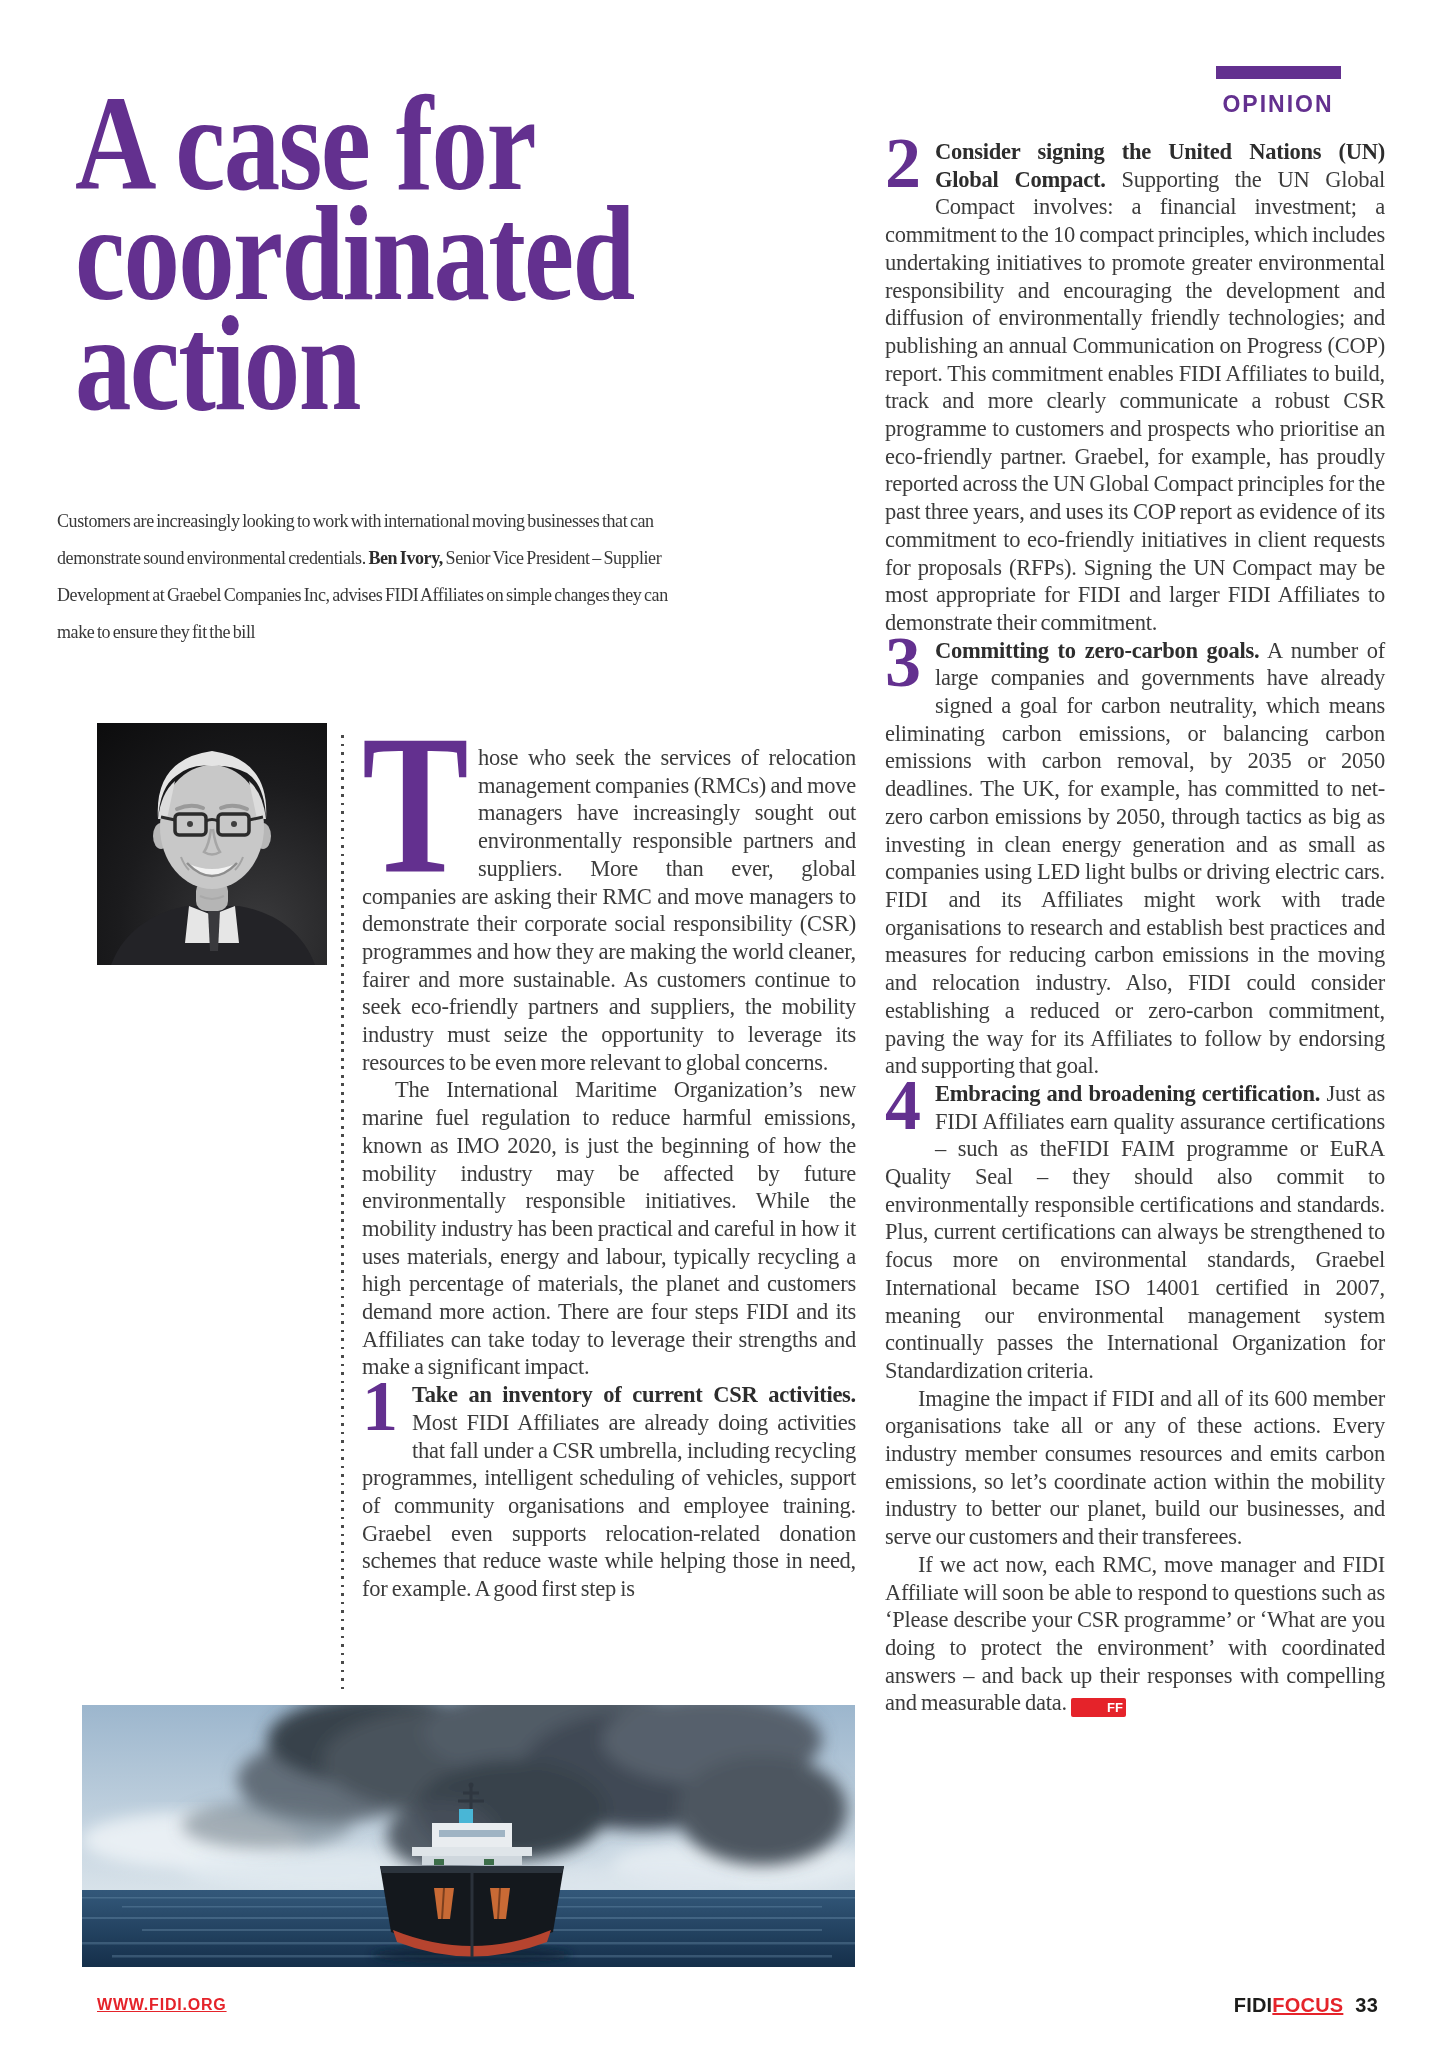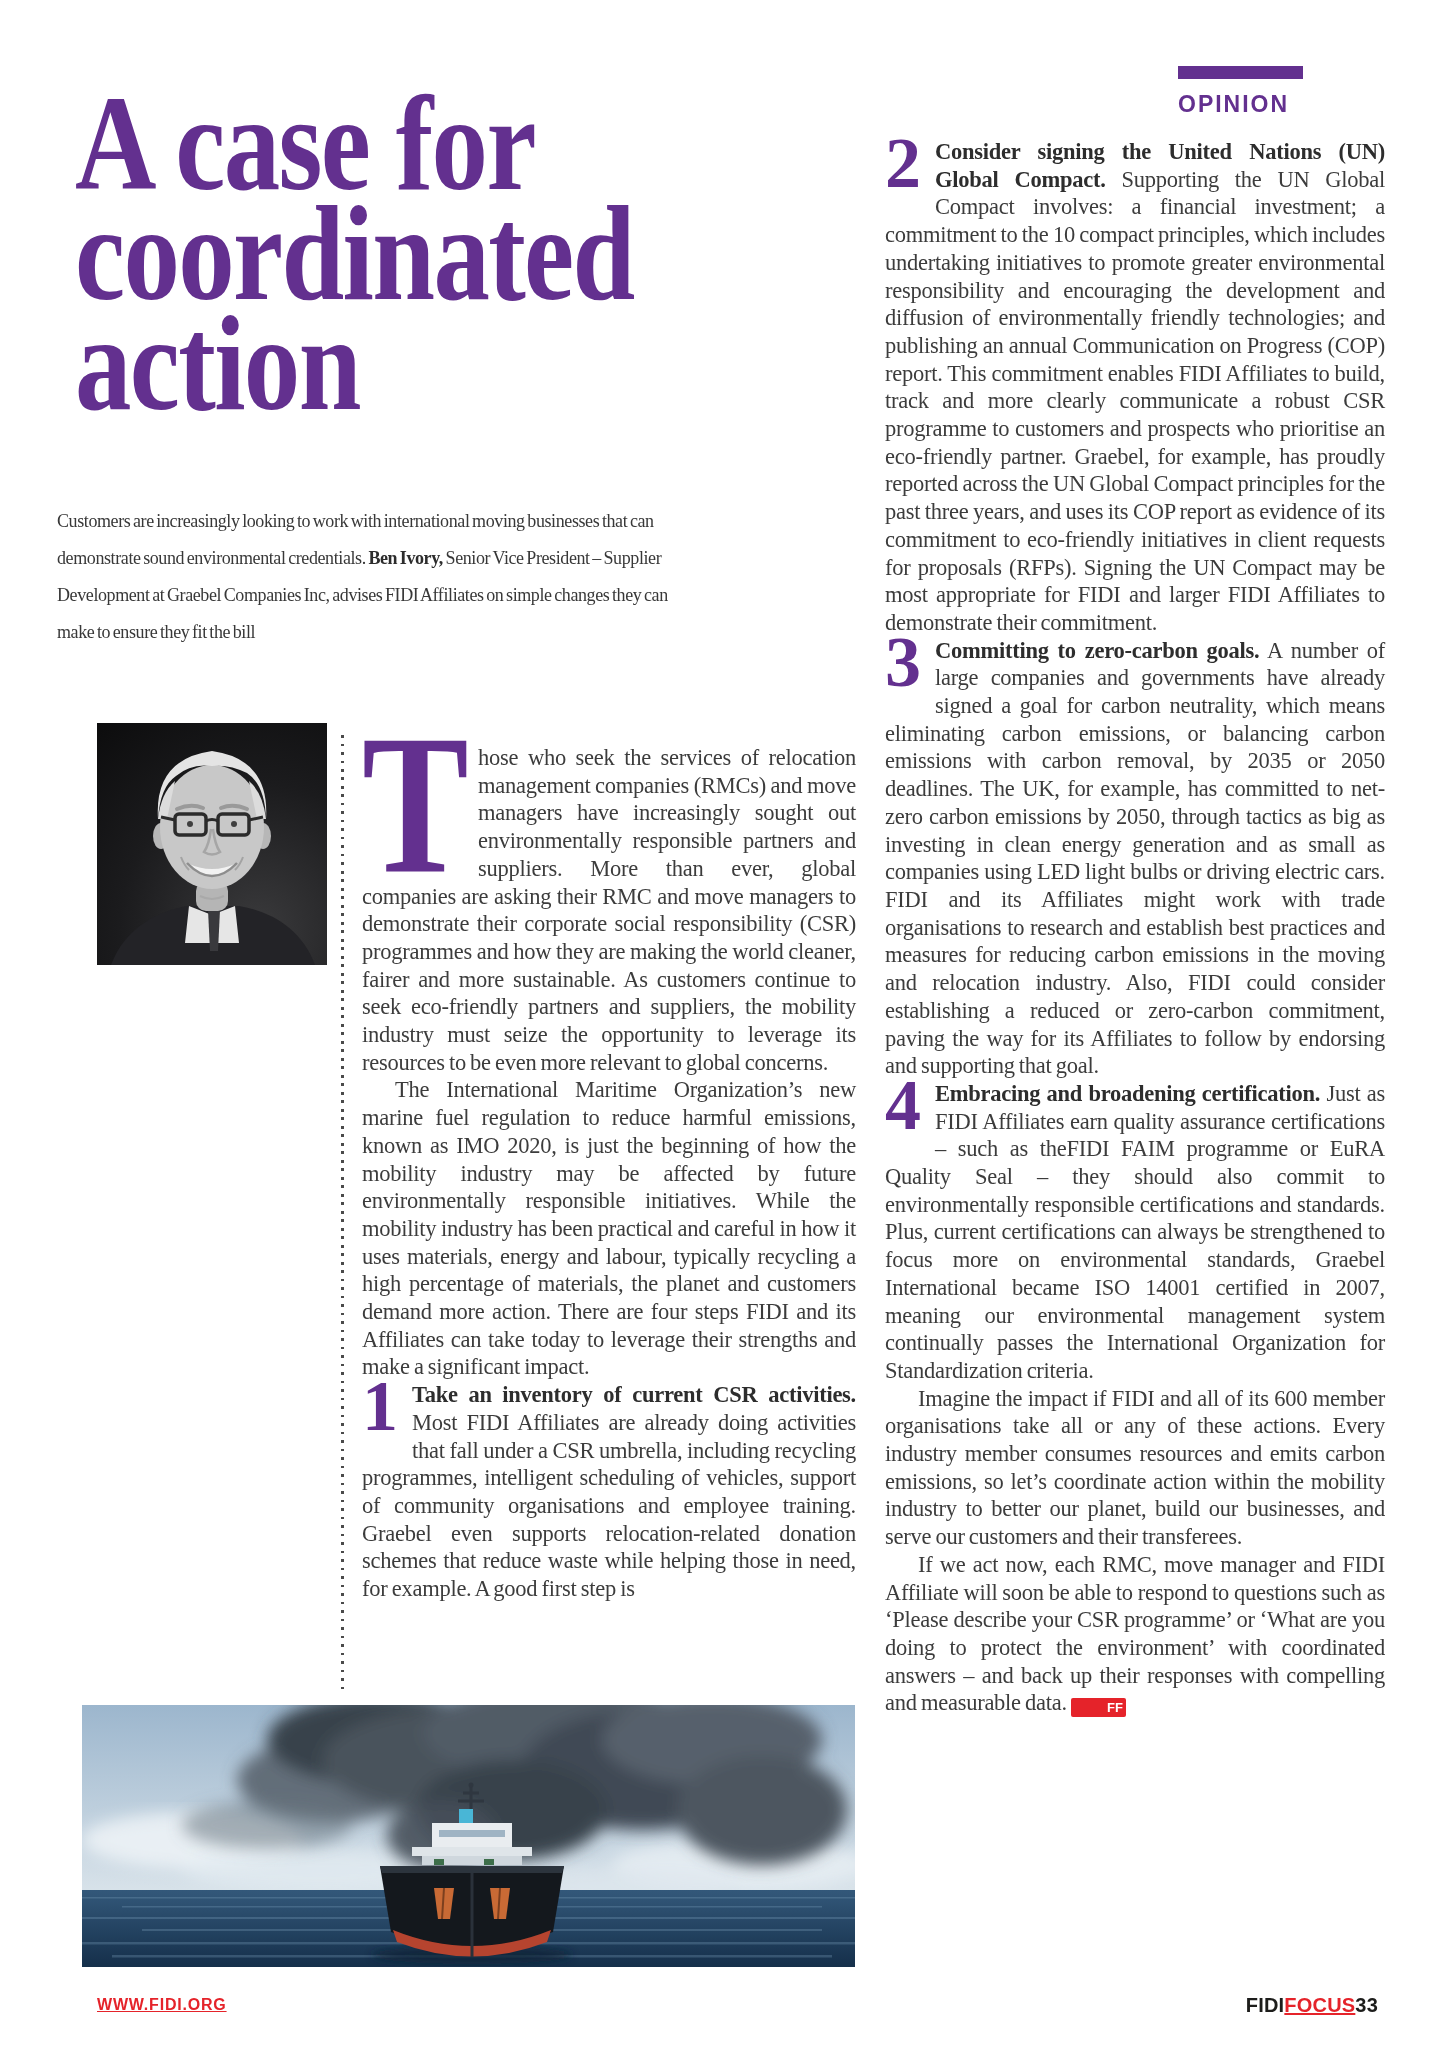--- a/index.html
+++ b/index.html
@@ -1,19 +1,19 @@
 <!DOCTYPE html>
 <html><head>
 <meta charset="utf-8">
 <style>
   html,body{margin:0;padding:0;background:#ffffff;}
   #page{position:relative;width:1448px;height:2048px;background:#ffffff;overflow:hidden;
         font-family:"Liberation Serif",serif;color:#3c3c3c;}
   
-  .op-wrap{position:absolute;top:65px;right:70px;width:200px;text-align:left;}
+  .op-wrap{position:absolute;top:65px;right:70px;width:200px;text-align:center;}
   .op-bar{display:inline-block;width:125px;height:13px;background:#63308f;}
   .op-label{margin-top:8px;font-family:"Liberation Sans",sans-serif;font-weight:bold;
             font-size:23px;letter-spacing:2px;color:#63308f;}
   
   .headline{position:absolute;left:75px;top:88px;width:700px;color:#63308f;
             font-weight:bold;font-size:136px;line-height:110px;
             transform:scaleX(.83);transform-origin:left top;letter-spacing:-2px;}
   
   .standfirst{position:absolute;left:57px;top:503px;width:625px;font-size:18px;
               line-height:37px;color:#383838;letter-spacing:-0.4px;word-spacing:-1.5px;}
@@ -48,21 +48,21 @@
       font-family:"Liberation Sans",sans-serif;font-weight:bold;font-size:13px;
       line-height:19px;padding:0 3px;border-radius:2px;letter-spacing:0;}
   
   .shipphoto{position:absolute;left:82px;top:1705px;width:773px;height:262px;overflow:hidden;}
   
   .footer-url{position:absolute;left:97px;top:1996px;font-family:"Liberation Sans",sans-serif;
               font-weight:bold;font-size:16px;letter-spacing:0.8px;color:#e5232a;text-decoration:underline;}
   .footer-brand{position:absolute;right:70px;top:1994px;font-family:"Liberation Sans",sans-serif;
                 font-weight:bold;font-size:20px;color:#1d1d1b;letter-spacing:0.2px;}
   .footer-brand .red{color:#e5232a;text-decoration:underline;}
-  .footer-brand .num{}
+  .footer-brand .num{margin-left:12px;}
 </style>
 </head>
 <body>
 
 <div id="page">
 
   <div class="op-wrap">
     <div class="op-bar"></div>
     <div class="op-label">OPINION</div>
   </div>

